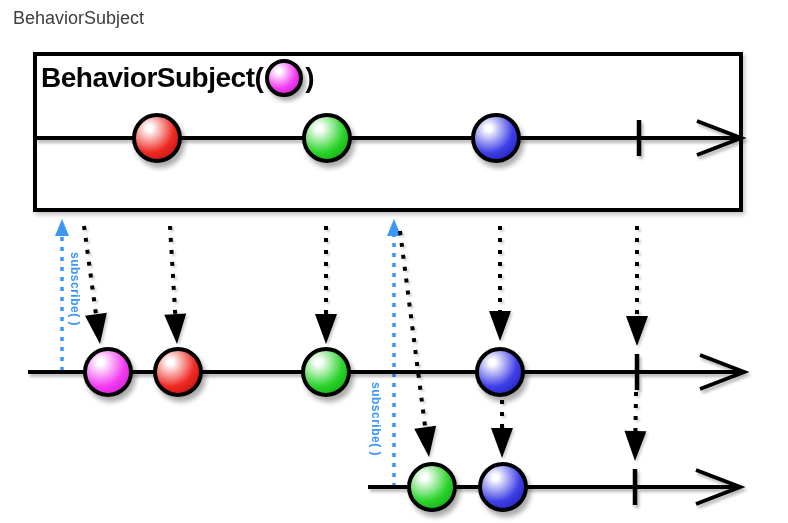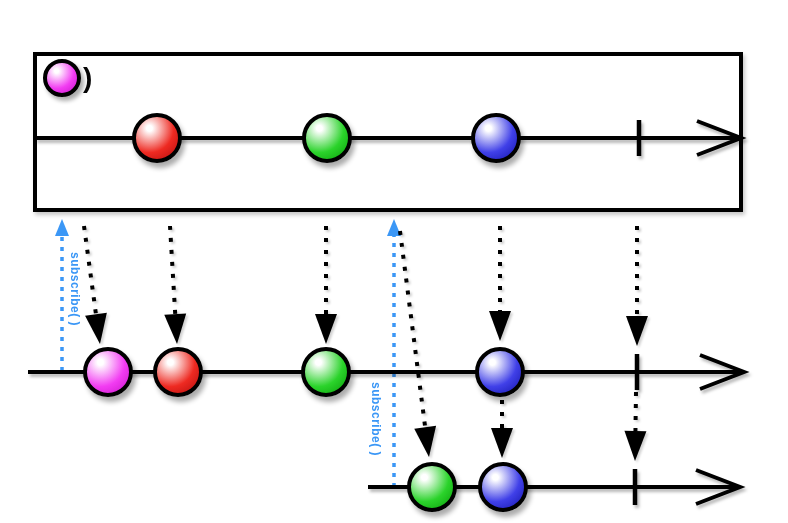--- a/index.html
+++ b/index.html
@@ -19,20 +19,21 @@
           border-radius:50%;box-shadow:3px 4px 4px rgba(0,0,0,0.33);margin:0 2px;}
   .sub-label{position:absolute;writing-mode:vertical-rl;font-weight:bold;
           font-size:12px;letter-spacing:0.5px;white-space:nowrap;}
   .tl-group{filter:drop-shadow(2px 3px 1.5px rgba(0,0,0,0.28));}
   .em-group{filter:drop-shadow(2px 2px 1px rgba(0,0,0,0.18));}
 </style>
 </head>
 <body>
 
 <div id="screen">
+  <div id="page-title">BehaviorSubject</div>
 
   <svg id="dsvg" width="788" height="523">
       <g>
         <line x1="62" y1="371" x2="62" y2="234" stroke="#3b97f6" stroke-width="3.5" stroke-dasharray="4 6"></line>
         <polygon points="62,219 55,236 69,236" fill="#3b97f6"></polygon>
       </g>
       <g>
         <line x1="394" y1="487" x2="394" y2="234" stroke="#3b97f6" stroke-width="3.5" stroke-dasharray="4 6"></line>
         <polygon points="394,219 387,236 401,236" fill="#3b97f6"></polygon>
       </g>
@@ -80,20 +81,21 @@
       </g>
       <g class="tl-group">
         <line x1="368" y1="487" x2="737" y2="487" stroke="#000000" stroke-width="4"></line>
         <polyline points="696,470 740,487 696,504" fill="none" stroke="#000000" stroke-width="4"></polyline>
         <line x1="635" y1="469" x2="635" y2="505" stroke="#000000" stroke-width="4.5"></line>
       </g>
     </svg>
 
   <div id="source-box">
     <div id="box-header">
+      <span>BehaviorSubject(</span>
       <span id="header-marble" class="inline-marble" style="background: radial-gradient(circle at 32% 27%, rgb(255, 255, 255) 0%, rgb(255, 255, 255) 7%, rgb(242, 60, 242) 58%, rgb(201, 19, 201) 100%);"></span>
       <span>)</span>
     </div>
   </div>
 <div class="sub-label" style="left: 68px; top: 252px; color: rgb(59, 151, 246);">subscribe( )</div>
     <div class="sub-label" style="left: 369px; top: 382px; color: rgb(59, 151, 246);">subscribe( )</div>
     <div class="marble tl" style="left: 132px; top: 113px; background: radial-gradient(circle at 32% 27%, rgb(255, 255, 255) 0%, rgb(255, 255, 255) 7%, rgb(238, 42, 34) 58%, rgb(179, 12, 12) 100%);"></div>
     <div class="marble tl" style="left: 302px; top: 113px; background: radial-gradient(circle at 32% 27%, rgb(255, 255, 255) 0%, rgb(255, 255, 255) 7%, rgb(43, 211, 43) 58%, rgb(8, 157, 8) 100%);"></div>
     <div class="marble tl" style="left: 471px; top: 113px; background: radial-gradient(circle at 32% 27%, rgb(255, 255, 255) 0%, rgb(255, 255, 255) 7%, rgb(64, 64, 232) 58%, rgb(20, 20, 171) 100%);"></div>
     <div class="marble tl" style="left: 83px; top: 347px; background: radial-gradient(circle at 32% 27%, rgb(255, 255, 255) 0%, rgb(255, 255, 255) 7%, rgb(242, 60, 242) 58%, rgb(201, 19, 201) 100%);"></div>

